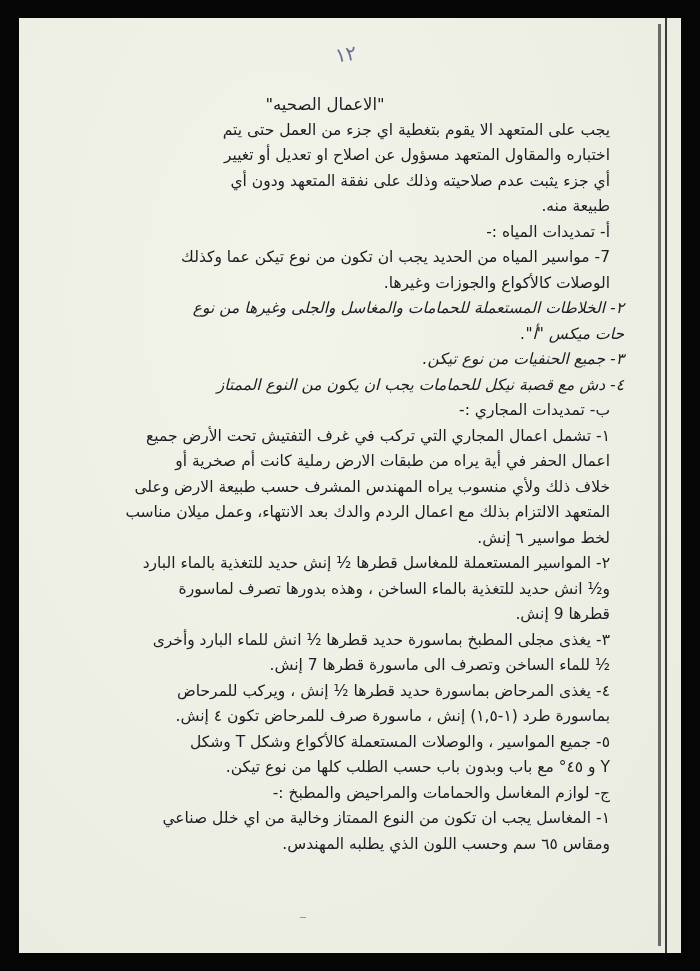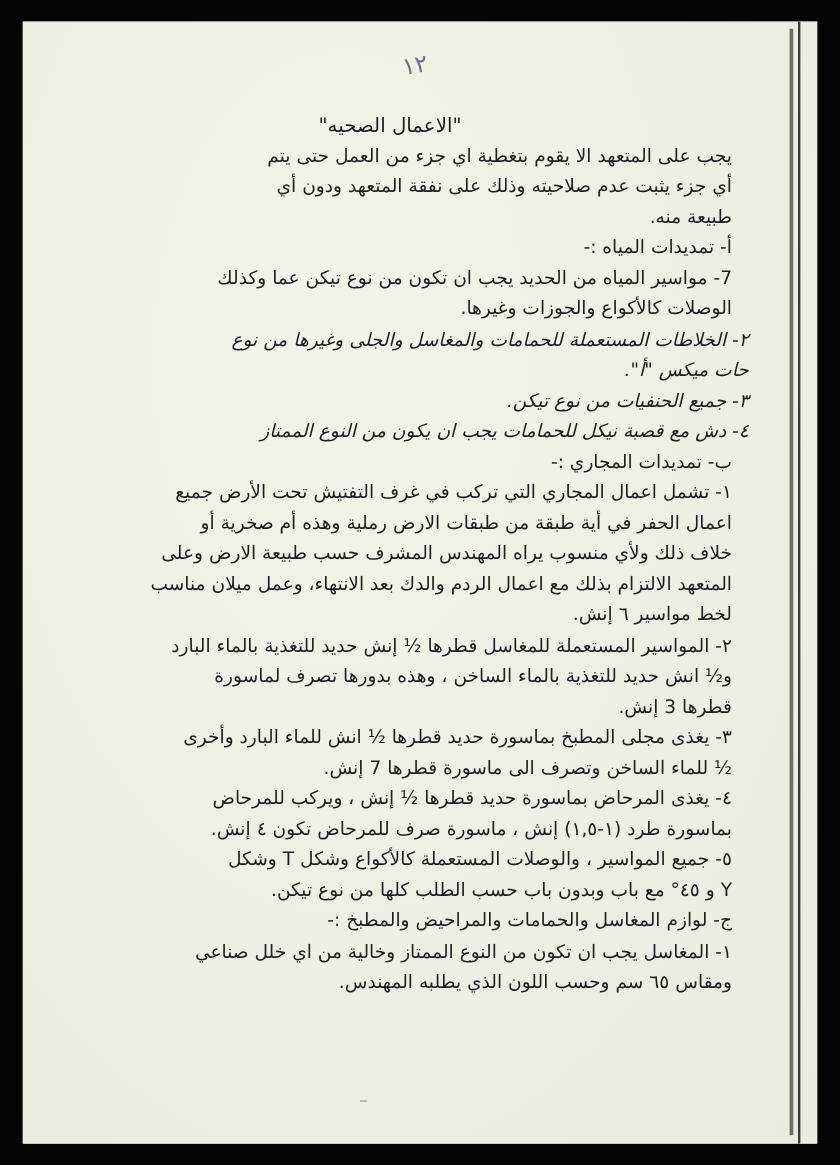--- a/index.html
+++ b/index.html
@@ -100,20 +100,21 @@
 <div class="rule-inner"></div>
 <div class="rule-outer"></div>
 
 <div class="page-number">١٢</div>
 
 <div class="doc">
   <div class="title">"الاعمال الصحيه"</div>
 
   <div class="para">
     <span class="line">يجب على المتعهد الا يقوم بتغطية اي جزء من العمل حتى يتم</span>
+    <span class="line">اختباره والمقاول المتعهد مسؤول عن اصلاح او تعديل أو تغيير</span>
     <span class="line">أي جزء يثبت عدم صلاحيته وذلك على نفقة المتعهد ودون أي</span>
     <span class="line">طبيعة منه.</span>
   </div>
 
   <div class="section-heading">أ- تمديدات المياه :-</div>
   <div class="item">
     <span class="line">7- مواسير المياه من الحديد يجب ان تكون من نوع تيكن عما وكذلك</span>
     <span class="line">الوصلات كالأكواع والجوزات وغيرها.</span>
   </div>
   <div class="item wide">
@@ -123,29 +124,29 @@
   <div class="item wide">
     <span class="line">٣- جميع الحنفيات من نوع تيكن.</span>
   </div>
   <div class="item wide">
     <span class="line">٤- دش مع قصبة نيكل للحمامات يجب ان يكون من النوع الممتاز</span>
   </div>
 
   <div class="section-heading">ب- تمديدات المجاري :-</div>
   <div class="item">
     <span class="line">١- تشمل اعمال المجاري التي تركب في غرف التفتيش تحت الأرض جميع</span>
-    <span class="line">اعمال الحفر في أية طبقة من طبقات الارض رملية وهذه أم صخرية أو</span>
+    <span class="line">اعمال الحفر في أية يراه من طبقات الارض رملية كانت أم صخرية أو</span>
     <span class="line">خلاف ذلك ولأي منسوب يراه المهندس المشرف حسب طبيعة الارض وعلى</span>
     <span class="line">المتعهد الالتزام بذلك مع اعمال الردم والدك بعد الانتهاء، وعمل ميلان مناسب</span>
     <span class="line">لخط مواسير ٦ إنش.</span>
   </div>
   <div class="item">
     <span class="line">٢- المواسير المستعملة للمغاسل قطرها ½ إنش حديد للتغذية بالماء البارد</span>
     <span class="line">و½ انش حديد للتغذية بالماء الساخن ، وهذه بدورها تصرف لماسورة</span>
-    <span class="line">قطرها 3 إنش.</span>
+    <span class="line">قطرها 9 إنش.</span>
   </div>
   <div class="item">
     <span class="line">٣- يغذى مجلى المطبخ بماسورة حديد قطرها ½ انش للماء البارد وأخرى</span>
     <span class="line">½ للماء الساخن وتصرف الى ماسورة قطرها 7 إنش.</span>
   </div>
   <div class="item">
     <span class="line">٤- يغذى المرحاض بماسورة حديد قطرها ½ إنش ، ويركب للمرحاض</span>
     <span class="line">بماسورة طرد (١-١,٥) إنش ، ماسورة صرف للمرحاض تكون ٤ إنش.</span>
   </div>
   <div class="item">

